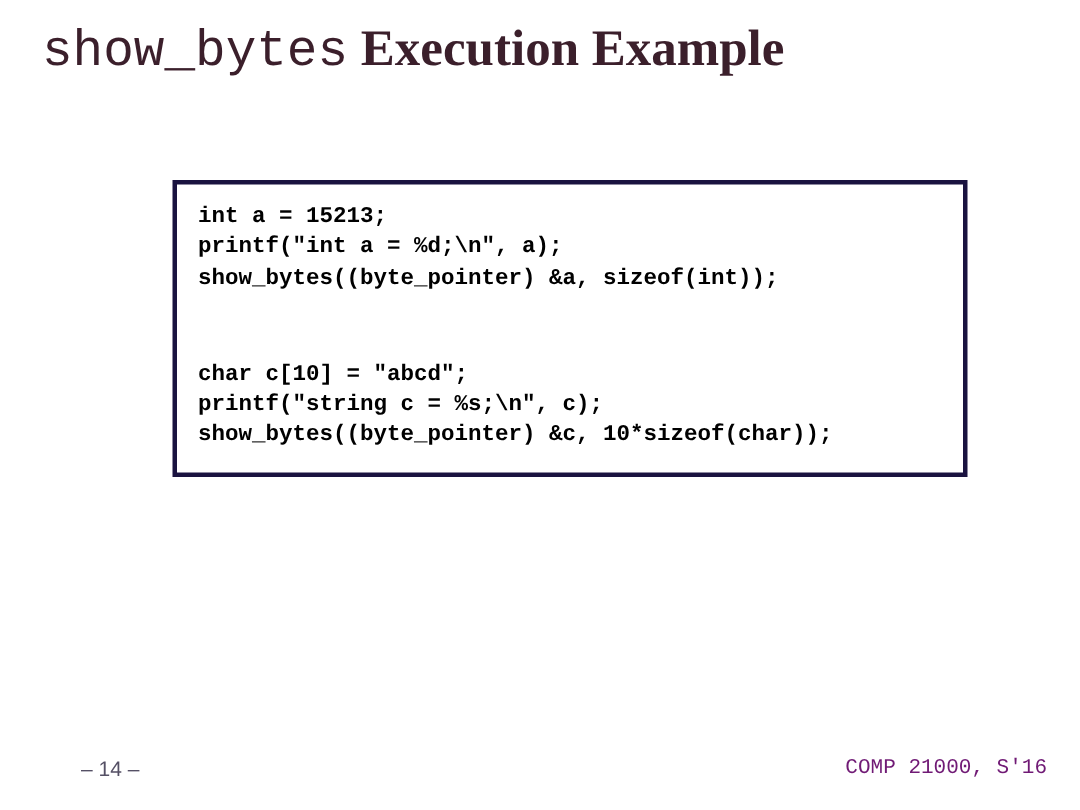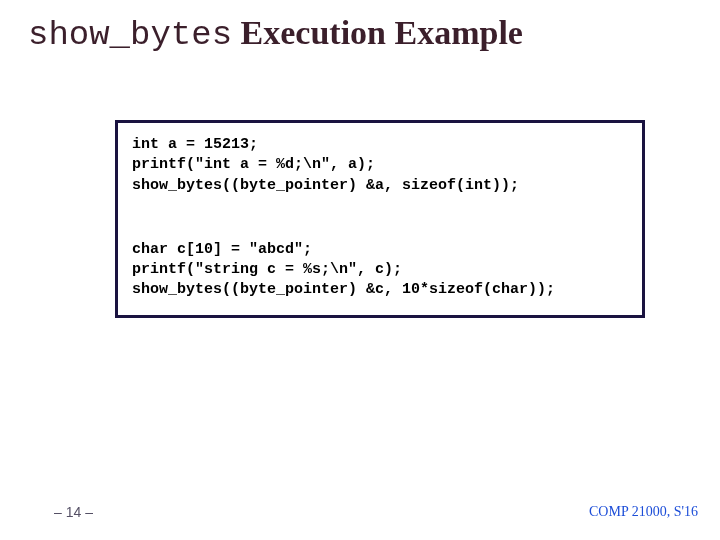--- a/index.html
+++ b/index.html
@@ -59,23 +59,23 @@
     bottom: 20px;
     font-family: Arial, Helvetica, sans-serif;
     font-size: 14px;
     color: #555065;
     margin-left: 36px;
   }
   .footer-right {
     position: absolute;
     right: 22px;
     bottom: 20px;
-    font-family: Liberation Serif, serif;
+    font-family: Liberation Mono, monospace;
     font-size: 14px;
-    color: #1d4ed8;
+    color: #701a75;
   }
 </style>
 </head>
 <body>
 
 <div class="slide">
 
   <div class="title">
     <span class="mono">show_bytes</span><span> Execution Example</span>
   </div>

